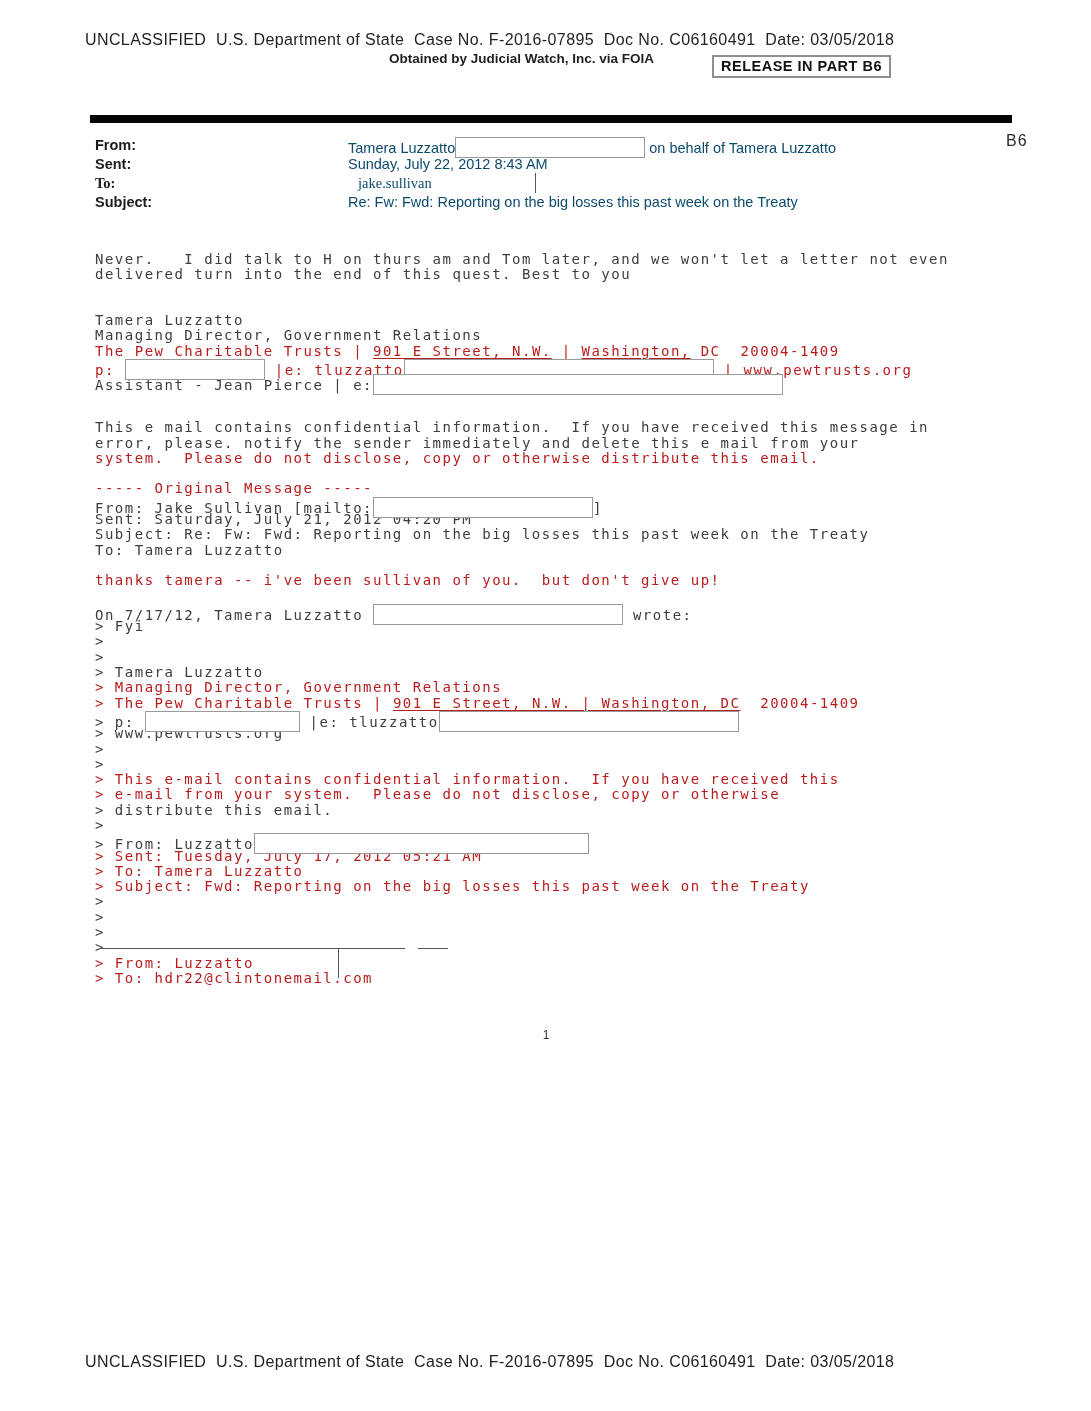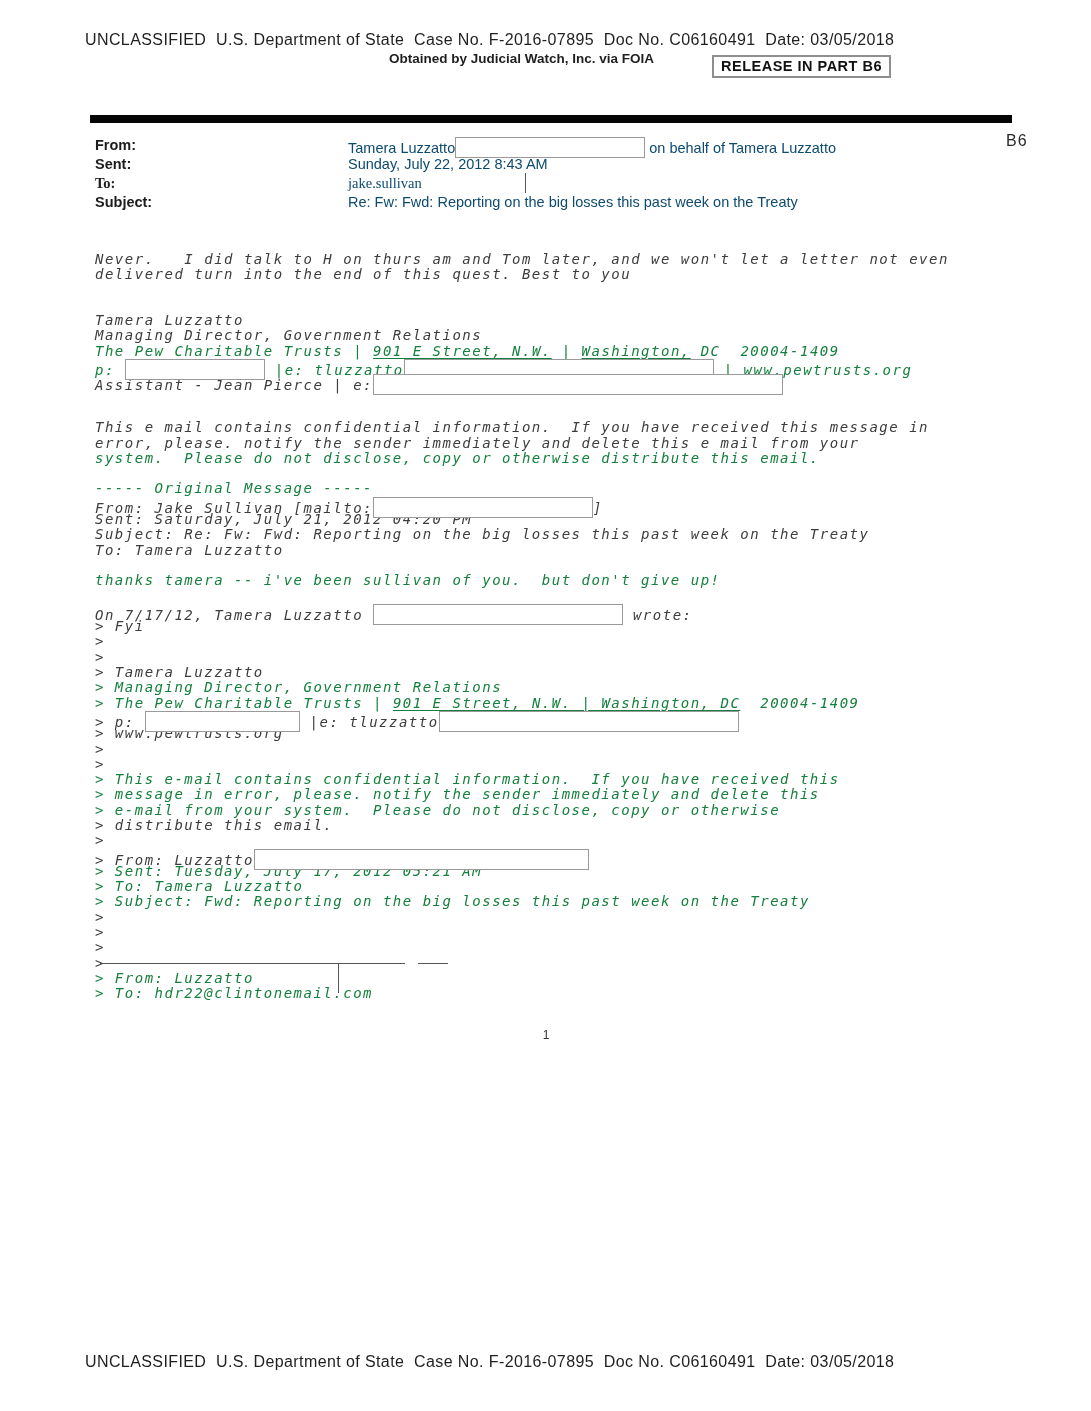--- a/index.html
+++ b/index.html
@@ -49,24 +49,23 @@
   .mailhead{position:absolute;left:0;top:0;width:1091px;}
   .mh-row{position:absolute;left:0;width:1040px;height:20px;font-size:14.5px;}
   .mh-label{position:absolute;left:95px;top:0;font-weight:bold;color:#1c1c1c;}
   .mh-value{position:absolute;left:348px;top:0;color:#0c4a6e;white-space:pre;}
   
   .mailbody{
     position:absolute;left:95px;top:252px;width:940px;
     font-family:"DejaVu Sans Mono", monospace;
     font-size:14px;line-height:15.3px;letter-spacing:1.5px;
     color:#3d3d3d;
-    font-style:italic;
   }
   .bline{position:relative;height:15.3px;white-space:pre;}
-  .bline.fade{color:#15803d;}
+  .bline.fade{color:#b91c1c;}
   .useg{text-decoration:underline;text-underline-offset:2px;}
   
   .redact{
     display:inline-block;box-sizing:border-box;
     border:1px solid #9a9a9a;background:#fff;
     height:21px;vertical-align:-5px;
     position:relative;z-index:2;
   }
   .abs-hr{position:absolute;height:1px;background:#555;z-index:3;}
   .abs-vr{position:absolute;width:1px;background:#555;z-index:3;}
@@ -87,21 +86,21 @@
       <div class="mh-row" style="top: 137px;">
         <span class="mh-label">From:</span>
         <span class="mh-value" style="position: absolute;"><span>Tamera Luzzatto</span><span class="redact" style="width: 190px;"></span><span> on behalf of Tamera Luzzatto</span></span>
       </div>
       <div class="mh-row" style="top: 156px;">
         <span class="mh-label">Sent:</span>
         <span class="mh-value" style="position: absolute;"><span>Sunday, July 22, 2012 8:43 AM</span></span>
       </div>
       <div class="mh-row" style="top: 175px; font-family: Liberation Serif, serif;">
         <span class="mh-label">To:</span>
-        <span class="mh-value" style="position: absolute;"><span>jake.sullivan</span><span class="abs-vr" style="left: 177px; top: -2px; height: 20px;"></span></span>
+        <span class="mh-value" style="position: absolute; margin-left: 10px;"><span>jake.sullivan</span><span class="abs-vr" style="left: 177px; top: -2px; height: 20px;"></span></span>
       </div>
       <div class="mh-row" style="top: 194px; padding-left: 24px;">
         <span class="mh-label">Subject:</span>
         <span class="mh-value" style="position: absolute;"><span>Re: Fw: Fwd: Reporting on the big losses this past week on the Treaty</span></span>
       </div>
     </div>
 
   <div class="mailbody">
       <div class="bline"><span>Never.   I did talk to H on thurs am and Tom later, and we won't let a letter not even</span></div>
       <div class="bline"><span>delivered turn into the end of this quest. Best to you</span></div>
@@ -131,21 +130,20 @@
       <div class="bline"><span>&gt;</span></div>
       <div class="bline"><span>&gt;</span></div>
       <div class="bline"><span>&gt; Tamera Luzzatto</span></div>
       <div class="bline fade"><span>&gt; Managing Director, Government Relations</span></div>
       <div class="bline fade"><span>&gt; The Pew Charitable Trusts | </span><span class="useg">901 E Street, N.W. | Washington, DC</span><span>  20004-1409</span></div>
       <div class="bline"><span>&gt; p: </span><span class="redact" style="width: 155px;"></span><span> |e: tluzzatto</span><span class="redact" style="width: 300px;"></span></div>
       <div class="bline"><span>&gt; www.pewtrusts.org</span></div>
       <div class="bline"><span>&gt;</span></div>
       <div class="bline"><span>&gt;</span></div>
       <div class="bline fade"><span>&gt; This e-mail contains confidential information.  If you have received this</span></div>
-      <div class="bline fade"><span>&gt; message in error, please. notify the sender immediately and delete this</span></div>
       <div class="bline fade"><span>&gt; e-mail from your system.  Please do not disclose, copy or otherwise</span></div>
       <div class="bline"><span>&gt; distribute this email.</span></div>
       <div class="bline"><span>&gt;</span></div>
       <div class="bline"><span>&gt; From: Luzzatto</span><span class="redact" style="width: 335px;"></span></div>
       <div class="bline fade"><span>&gt; Sent: Tuesday, July 17, 2012 05:21 AM</span></div>
       <div class="bline fade"><span>&gt; To: Tamera Luzzatto</span></div>
       <div class="bline fade"><span>&gt; Subject: Fwd: Reporting on the big losses this past week on the Treaty</span></div>
       <div class="bline"><span>&gt;</span></div>
       <div class="bline"><span>&gt;</span></div>
       <div class="bline"><span>&gt;</span></div>

